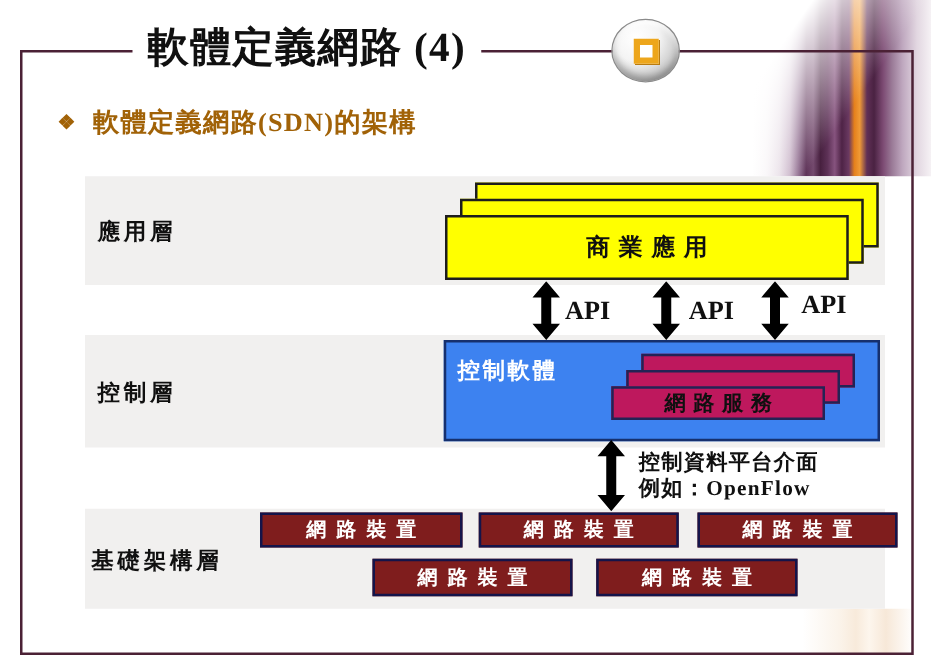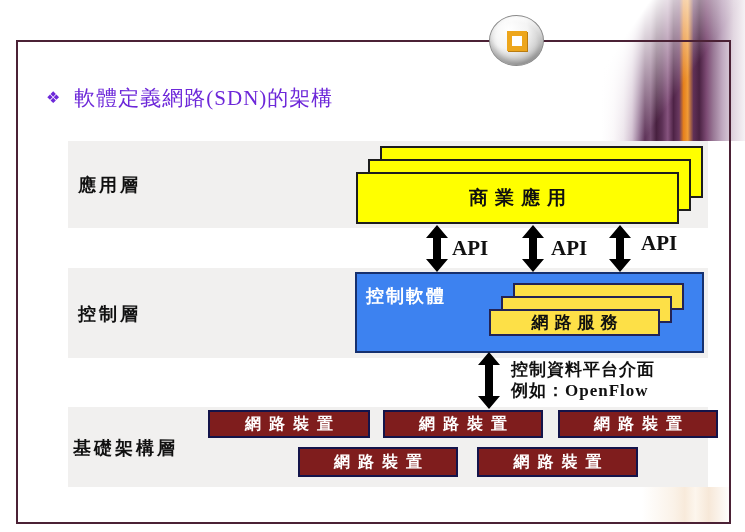--- a/index.html
+++ b/index.html
@@ -38,21 +38,21 @@
   }
   .orb {
     position: absolute; left: 489px; top: 15px; width: 55px; height: 51px; z-index: 3;
     border-radius: 50%; border: 1px solid #8a8a8a;
     background: radial-gradient(circle at 35% 28%, #ffffff 0%, #f4f4f4 38%, #cccccc 68%, #8f8f8f 100%);
     box-shadow: inset 0 -4px 6px rgba(0,0,0,.28), inset 0 3px 4px rgba(255,255,255,.9);
     display: flex; align-items: center; justify-content: center;
   }
   .orb-square { width: 20px; height: 20px; background: #ffffff; border: 5px solid #eda61c; box-shadow: 1px 1px 0 #b97b10; }
   
-  .bullet { position: absolute; left: 46px; top: 84px; z-index: 2; color: #6d28d9; font-weight: normal; white-space: nowrap; }
+  .bullet { position: absolute; left: 46px; top: 84px; z-index: 2; color: #a16207; font-weight: bold; white-space: nowrap; }
   .bullet-glyph { font-size: 16px; display: inline-block; transform: translateY(-2px); }
   .bullet-text { font-size: 21px; margin-left: 10px; letter-spacing: 1px; }
   
   .band { position: absolute; left: 68px; width: 640px; background: #f1f0ef; z-index: 1; }
   .band-app   { top: 141px; height: 87px; }
   .band-ctl   { top: 268px; height: 90px; }
   .band-infra { top: 407px; height: 80px; }
   .layer-label { position: absolute; z-index: 2; color: #101010; font-size: 18px; font-weight: 600; letter-spacing: 3px; white-space: nowrap; text-align: center; }
   .ll-app   { left: 78px; top: 173px; }
   .ll-ctl   { left: 78px; top: 302px; }
@@ -65,21 +65,21 @@
              font-size: 19px; font-weight: bold; letter-spacing: 7px; padding-left: 7px; color: #101010; }
   
   .varrow { position: absolute; z-index: 2; line-height: 0; }
   .api-label { position: absolute; z-index: 2; font-size: 21px; font-weight: bold; color: #101010; }
   .api-1 { left: 452px; top: 236px; }
   .api-2 { left: 551px; top: 236px; }
   .api-3 { left: 641px; top: 231px; }
   
   .ctl-box { position: absolute; left: 355px; top: 272px; width: 349px; height: 81px; background: #3d82f0; border: 2px solid #16306e; z-index: 2; }
   .ctl-text { position: absolute; left: 366px; top: 283px; z-index: 3; color: #ffffff; font-weight: bold; font-size: 18px; line-height: 27px; letter-spacing: 2px; }
-  .sbox { position: absolute; width: 171px; height: 27px; background: #fde047; border: 2px solid #232355; z-index: 3; }
+  .sbox { position: absolute; width: 171px; height: 27px; background: #be185d; border: 2px solid #232355; z-index: 3; }
   .s-back  { left: 513px; top: 283px; }
   .s-mid   { left: 501px; top: 296px; }
   .s-front { left: 489px; top: 309px; display: flex; align-items: center; justify-content: center;
              font-size: 17px; font-weight: bold; letter-spacing: 6px; padding-left: 6px; color: #101010; }
   
   .sb-text { position: absolute; left: 511px; top: 359px; z-index: 2; color: #101010; font-size: 17px; font-weight: bold; line-height: 21px; letter-spacing: 1px; white-space: nowrap; }
   
   .dbox { position: absolute; background: #7f1d1d; border: 2px solid #14144a; color: #ffffff; z-index: 2;
           display: flex; align-items: center; justify-content: center;
           font-size: 16px; font-weight: bold; letter-spacing: 8px; padding-left: 8px; }
@@ -93,20 +93,21 @@
 <body>
 
 <div class="stage">
 
   <div class="stripes-tr"></div>
   <div class="stripes-fade"></div>
   <div class="stripes-br"></div>
 
   <div class="frame"></div>
 
+  <h1 class="title">軟體定義網路 (4)</h1>
   <div class="orb">
     <div class="orb-square"></div>
   </div>
 
   <div class="bullet">
     <span class="bullet-glyph">❖</span>
     <span class="bullet-text">軟體定義網路(SDN)的架構</span>
   </div>
 
   <div class="band band-app"></div>

